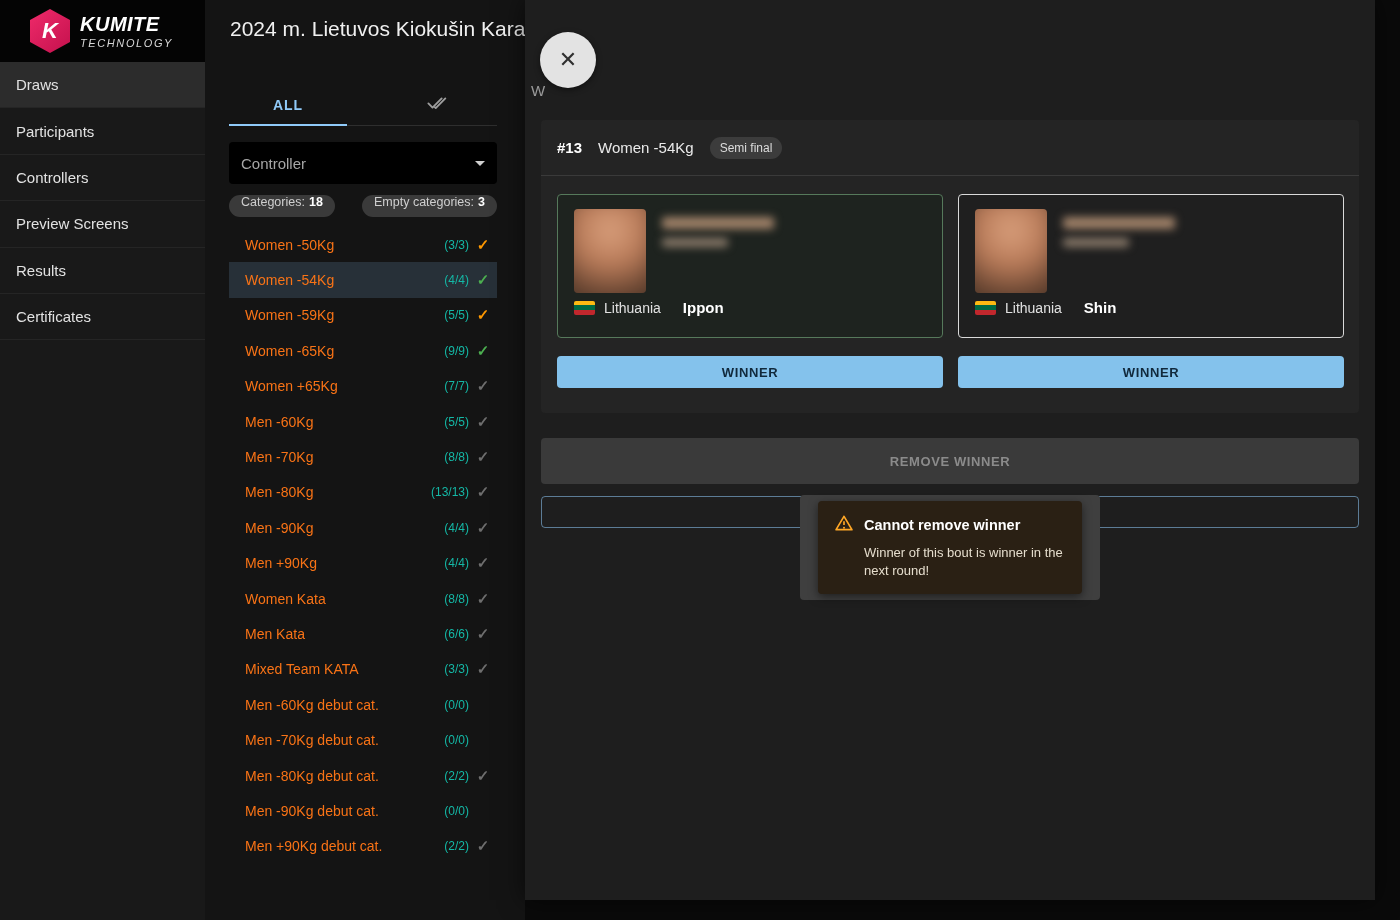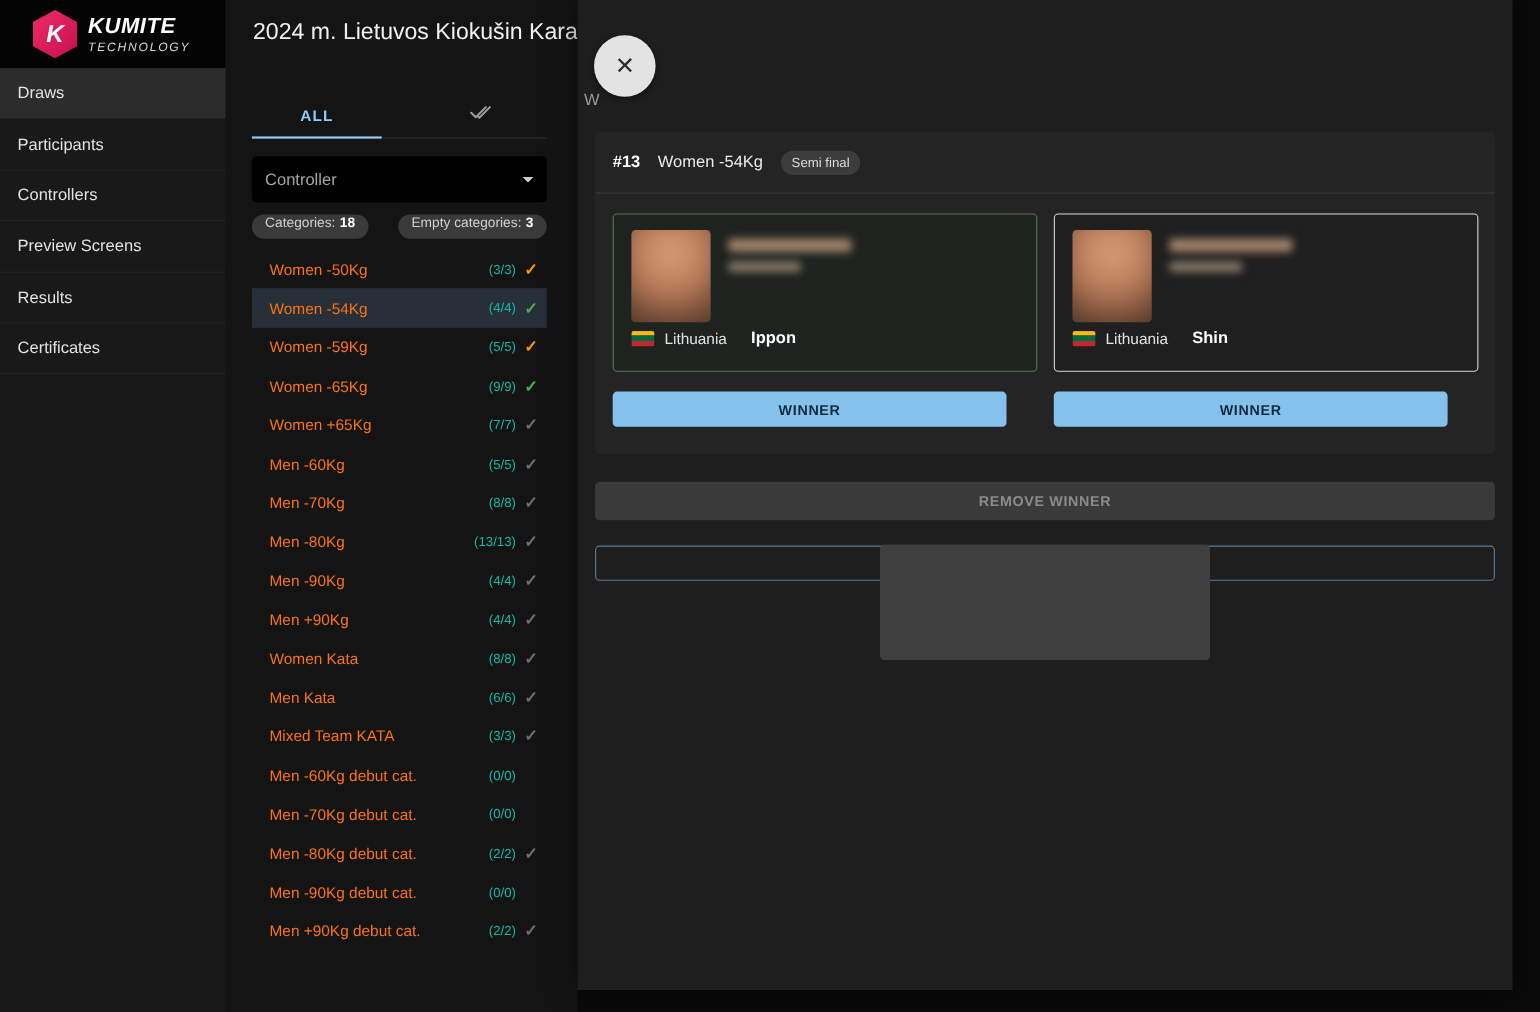--- a/index.html
+++ b/index.html
@@ -103,28 +103,28 @@
   .name-blob { left:104px; top:22px; width:112px; height:12px; background:#a08269; border-radius:3px; filter:blur(4px); }
   .sub-blob  { left:104px; top:43px; width:66px; height:9px; background:#8a7a6a; border-radius:3px; filter:blur(4px); }
   .comp-bottom { left:16px; top:104px; display:flex; align-items:center; }
   .flag { width:21px; height:14px; border-radius:2px; overflow:hidden; display:flex; flex-direction:column; flex:0 0 21px; }
   .flag div { flex:1; }
   .flag .y { background:#fdb913; } .flag .g { background:#006a44; } .flag .r { background:#c1272d; }
   .country { margin-left:9px; font-size:14px; color:#e2e2e2; }
   .result { margin-left:22px; font-size:15px; font-weight:600; color:#ffffff; }
 
   .winner-btn {
-    top:236px; width:358px; height:32px; border:none; border-radius:4px;
+    top:236px; width:386px; height:32px; border:none; border-radius:4px;
     background:#84c2ec; color:#11293c; font-weight:700; font-size:13px; letter-spacing:0.6px;
     cursor:pointer; font-family:"Liberation Sans", sans-serif;text-align:center;
   }
   .winner-left { left:16px; } .winner-right { left:417px; }
 
   .remove-btn {
-    left:16px; top:438px; width:818px; height:35px; border:none; border-radius:4px;
+    left:16px; top:438px; width:818px; height:46px; border:none; border-radius:4px;
     background:#3a3a3a; color:#8b8b8b; font-weight:700; font-size:13px; letter-spacing:0.6px;
     font-family:"Liberation Sans", sans-serif;
   }
   .outlined-btn {
     left:16px; top:496px; width:818px; height:32px; border-radius:4px;
     border:1px solid rgba(144,202,249,0.55); background:transparent; cursor:pointer;
   }
 
   
   .tooltip-glow { left:275px; top:495px; width:300px; height:105px; background:#3f3f3f; border-radius:4px; }
@@ -348,13 +348,26 @@
     </div>
 
     <button class="abs winner-btn winner-left">WINNER</button>
     <button class="abs winner-btn winner-right">WINNER</button>
   </div>
 
   <button class="abs remove-btn" disabled="">REMOVE WINNER</button>
   <button class="abs outlined-btn"></button>
 
   <div class="abs tooltip-glow"></div>
+  <div class="abs tooltip">
+    <div class="tt-head">
+      <span>
+        <svg width="20" height="20" viewBox="0 0 24 24">
+          <path d="M12 4L2.5 20h19z" fill="none" stroke="#ffa726" stroke-width="2" stroke-linejoin="round"></path>
+          <line x1="12" y1="10" x2="12" y2="14.5" stroke="#ffa726" stroke-width="2"></line>
+          <circle cx="12" cy="17.6" r="1.2" fill="#ffa726"></circle>
+        </svg>
+      </span>
+      <span class="tt-title">Cannot remove winner</span>
+    </div>
+    <div class="tt-body">Winner of this bout is winner in the next round!</div>
+  </div>
 </div>
 
 </body></html>

